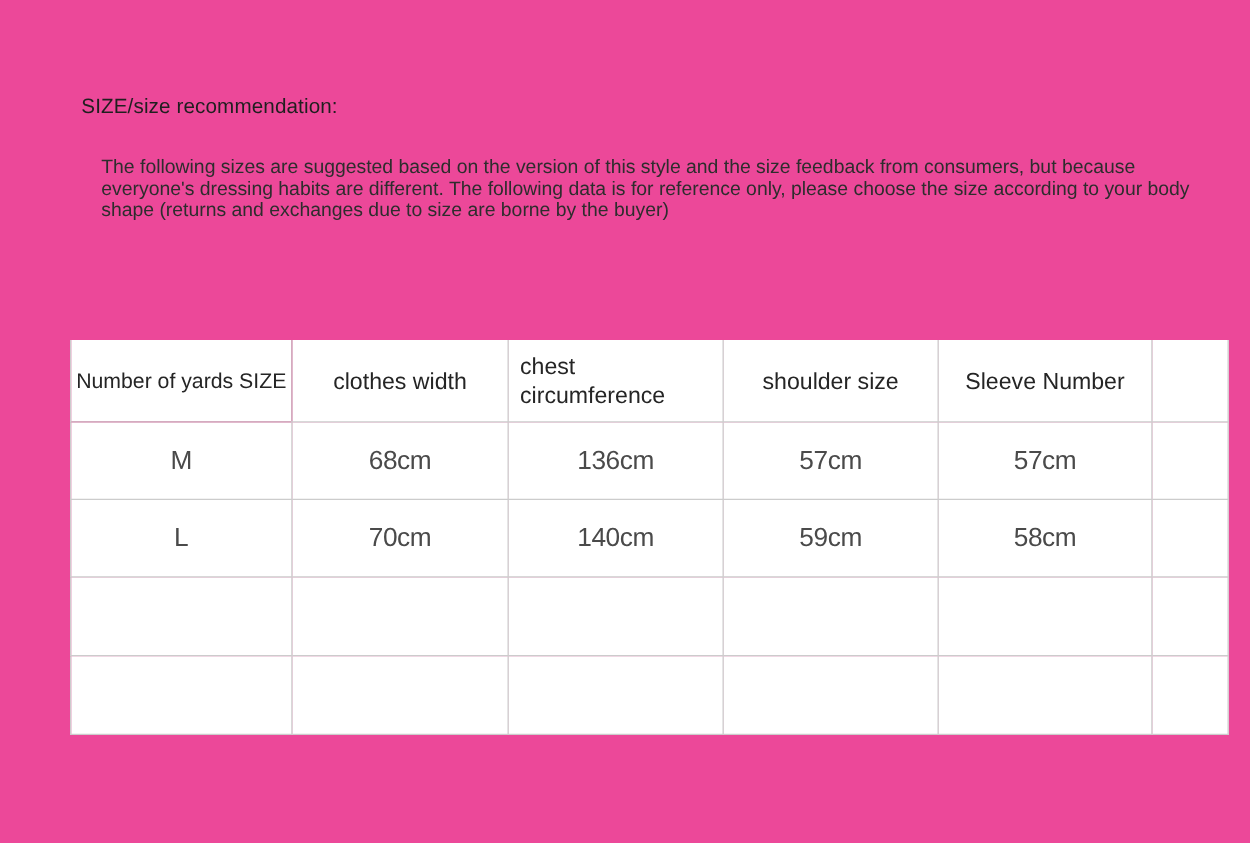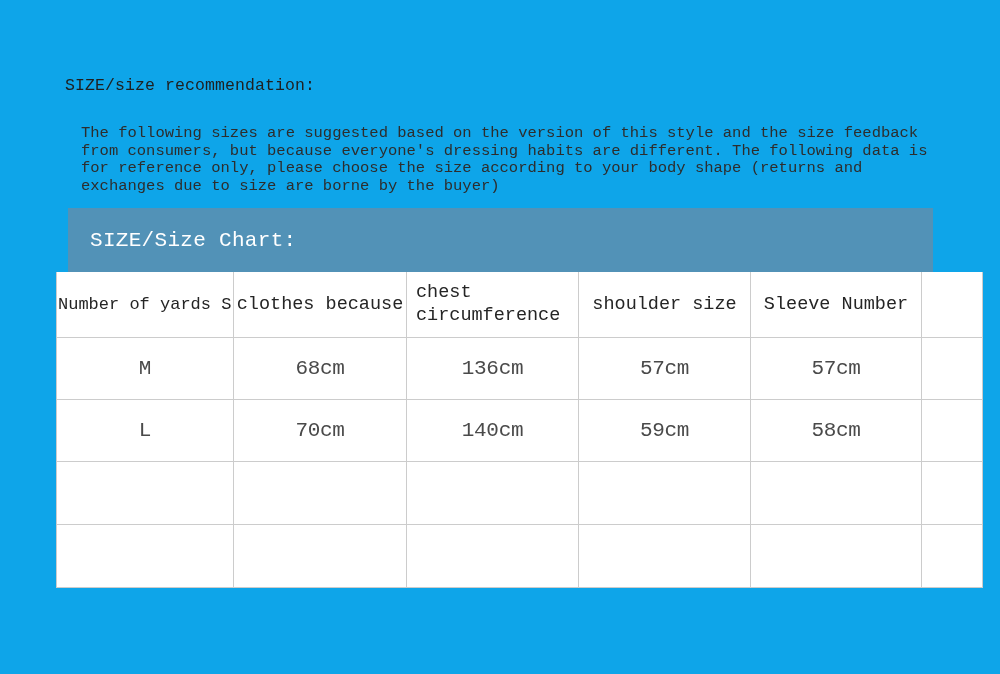--- a/index.html
+++ b/index.html
@@ -4,22 +4,22 @@
 <style>
   html, body {
     margin: 0;
     padding: 0;
     background: #ffffff;
   }
   .page {
     position: relative;
     width: 1000px;
     height: 674px;
-    background: #0ea5e9;
-    font-family: Liberation Mono, monospace;
+    background: #ec4899;
+    font-family: Liberation Sans, sans-serif;
     overflow: hidden;
   }
   .heading {
     position: absolute;
     left: 65px;
     top: 76px;
     font-size: 16.5px;
     color: #1f1f1f;
     letter-spacing: 0.1px;
   }
@@ -98,37 +98,34 @@
 </style>
 </head>
 <body>
 
 <div class="page">
 
   <div class="heading">SIZE/size recommendation:</div>
 
   <div class="desc">The following sizes are suggested based on the version of this style and the size feedback from consumers, but because everyone's dressing habits are different. The following data is for reference only, please choose the size according to your body shape (returns and exchanges due to size are borne by the buyer)</div>
 
-  <div class="title-bar" style="background-color: rgb(82, 146, 183);">
-    <span class="title-text" style="color: rgb(255, 255, 255);">SIZE/Size Chart:</span>
-  </div>
 
   <table class="size-table">
     <colgroup>
       <col style="width:177px">
       <col style="width:173px">
       <col style="width:172px">
       <col style="width:172px">
       <col style="width:171px">
       <col style="width:61px">
     </colgroup>
     <tbody>
       <tr>
         <th>Number of yards SIZE</th>
-        <th>clothes because</th>
+        <th>clothes width</th>
         <th>chest circumference</th>
         <th>shoulder size</th>
         <th>Sleeve Number</th>
         <th></th>
       </tr>
       <tr>
         <td>M</td>
         <td>68cm</td>
         <td>136cm</td>
         <td>57cm</td>

